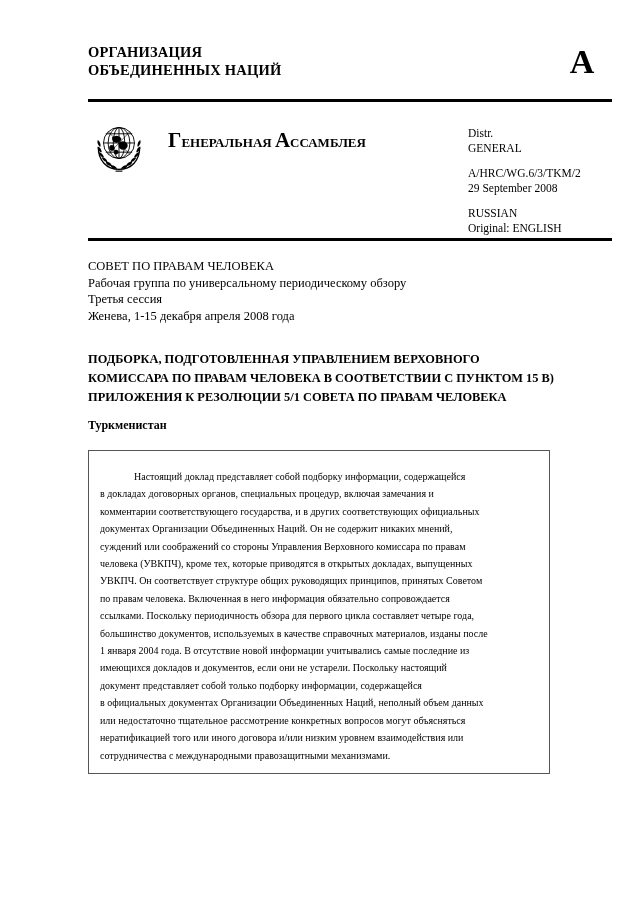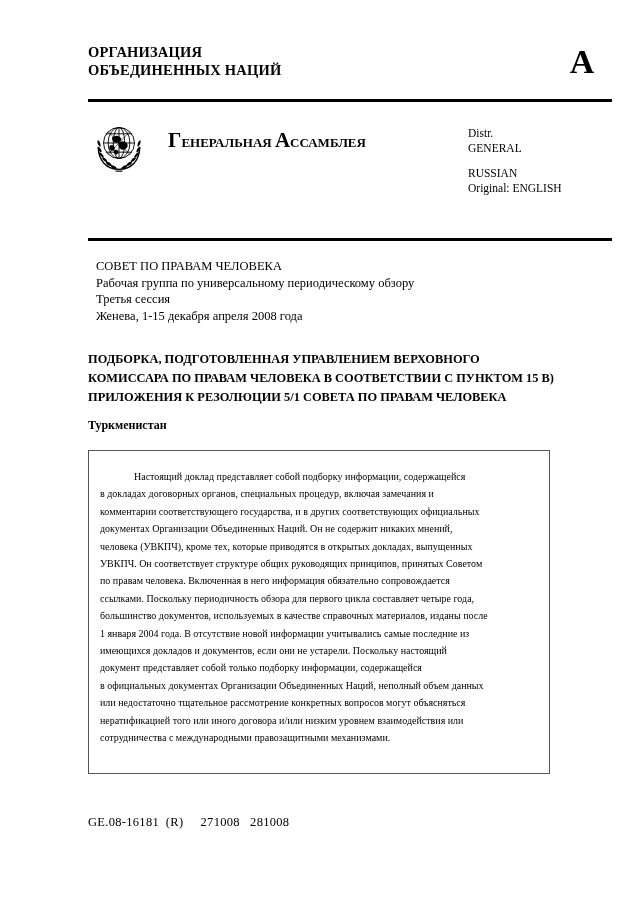--- a/index.html
+++ b/index.html
@@ -96,21 +96,20 @@
   .distr-block div { white-space: nowrap; }
 
   
   .council {
     position: absolute;
     left: 88px;
     top: 258px;
     font-size: 12.5px;
     line-height: 16.5px;
     width: 470px;
-    margin-left: 8px;
   }
   .council div { white-space: nowrap; }
 
   
   .doc-title {
     position: absolute;
     left: 88px;
     top: 350px;
     width: 466px;
     text-align: left;
@@ -221,20 +220,24 @@
   <div class="ga-title">
     <span class="sc-first">Г</span><span class="sc-rest">ЕНЕРАЛЬНАЯ </span><span class="sc-first">А</span><span class="sc-rest">ССАМБЛЕЯ</span>
   </div>
 
   <div class="distr-block">
     <div class="grp">
       <div>Distr.</div>
       <div>GENERAL</div>
     </div>
     <div class="grp">
+      <div>A/HRC/WG.6/3/TKM/2</div>
+      <div>29 September 2008</div>
+    </div>
+    <div class="grp">
       <div>RUSSIAN</div>
       <div>Original:  ENGLISH</div>
     </div>
   </div>
 
   <div class="rule-mid"></div>
 
   <div class="council">
     <div>СОВЕТ ПО ПРАВАМ ЧЕЛОВЕКА</div>
     <div>Рабочая группа по универсальному периодическому обзору</div>
@@ -249,29 +252,29 @@
   </div>
 
   <div class="country">Туркменистан</div>
 
   <div class="abstract-box"></div>
   <div class="abstract-text">
       <div class="ln indent">Настоящий доклад представляет собой подборку информации, содержащейся</div>
       <div class="ln">в докладах договорных органов, специальных процедур, включая замечания и</div>
       <div class="ln">комментарии соответствующего государства, и в других соответствующих официальных</div>
       <div class="ln">документах Организации Объединенных Наций.  Он не содержит никаких мнений,</div>
+      <div class="ln">суждений или соображений со стороны Управления Верховного комиссара по правам</div>
       <div class="ln">человека (УВКПЧ), кроме тех, которые приводятся в открытых докладах, выпущенных</div>
       <div class="ln">УВКПЧ.  Он соответствует структуре общих руководящих принципов, принятых Советом</div>
       <div class="ln">по правам человека.  Включенная в него информация обязательно сопровождается</div>
       <div class="ln">ссылками.  Поскольку периодичность обзора для первого цикла составляет четыре года,</div>
       <div class="ln">большинство документов, используемых в качестве справочных материалов, изданы после</div>
       <div class="ln">1 января 2004 года.  В отсутствие новой информации учитывались самые последние из</div>
       <div class="ln">имеющихся докладов и документов, если они не устарели.  Поскольку настоящий</div>
       <div class="ln">документ представляет собой только подборку информации, содержащейся</div>
       <div class="ln">в официальных документах Организации Объединенных Наций, неполный объем данных</div>
       <div class="ln">или недостаточно тщательное рассмотрение конкретных вопросов могут объясняться</div>
       <div class="ln">нератификацией того или иного договора и/или низким уровнем взаимодействия или</div>
       <div class="ln">сотрудничества с международными правозащитными механизмами.</div>
     </div>
 
-  <div class="footer">GE.08-16181  (R)     271008   281008</div>
 
 </div>
 
 </body></html>

